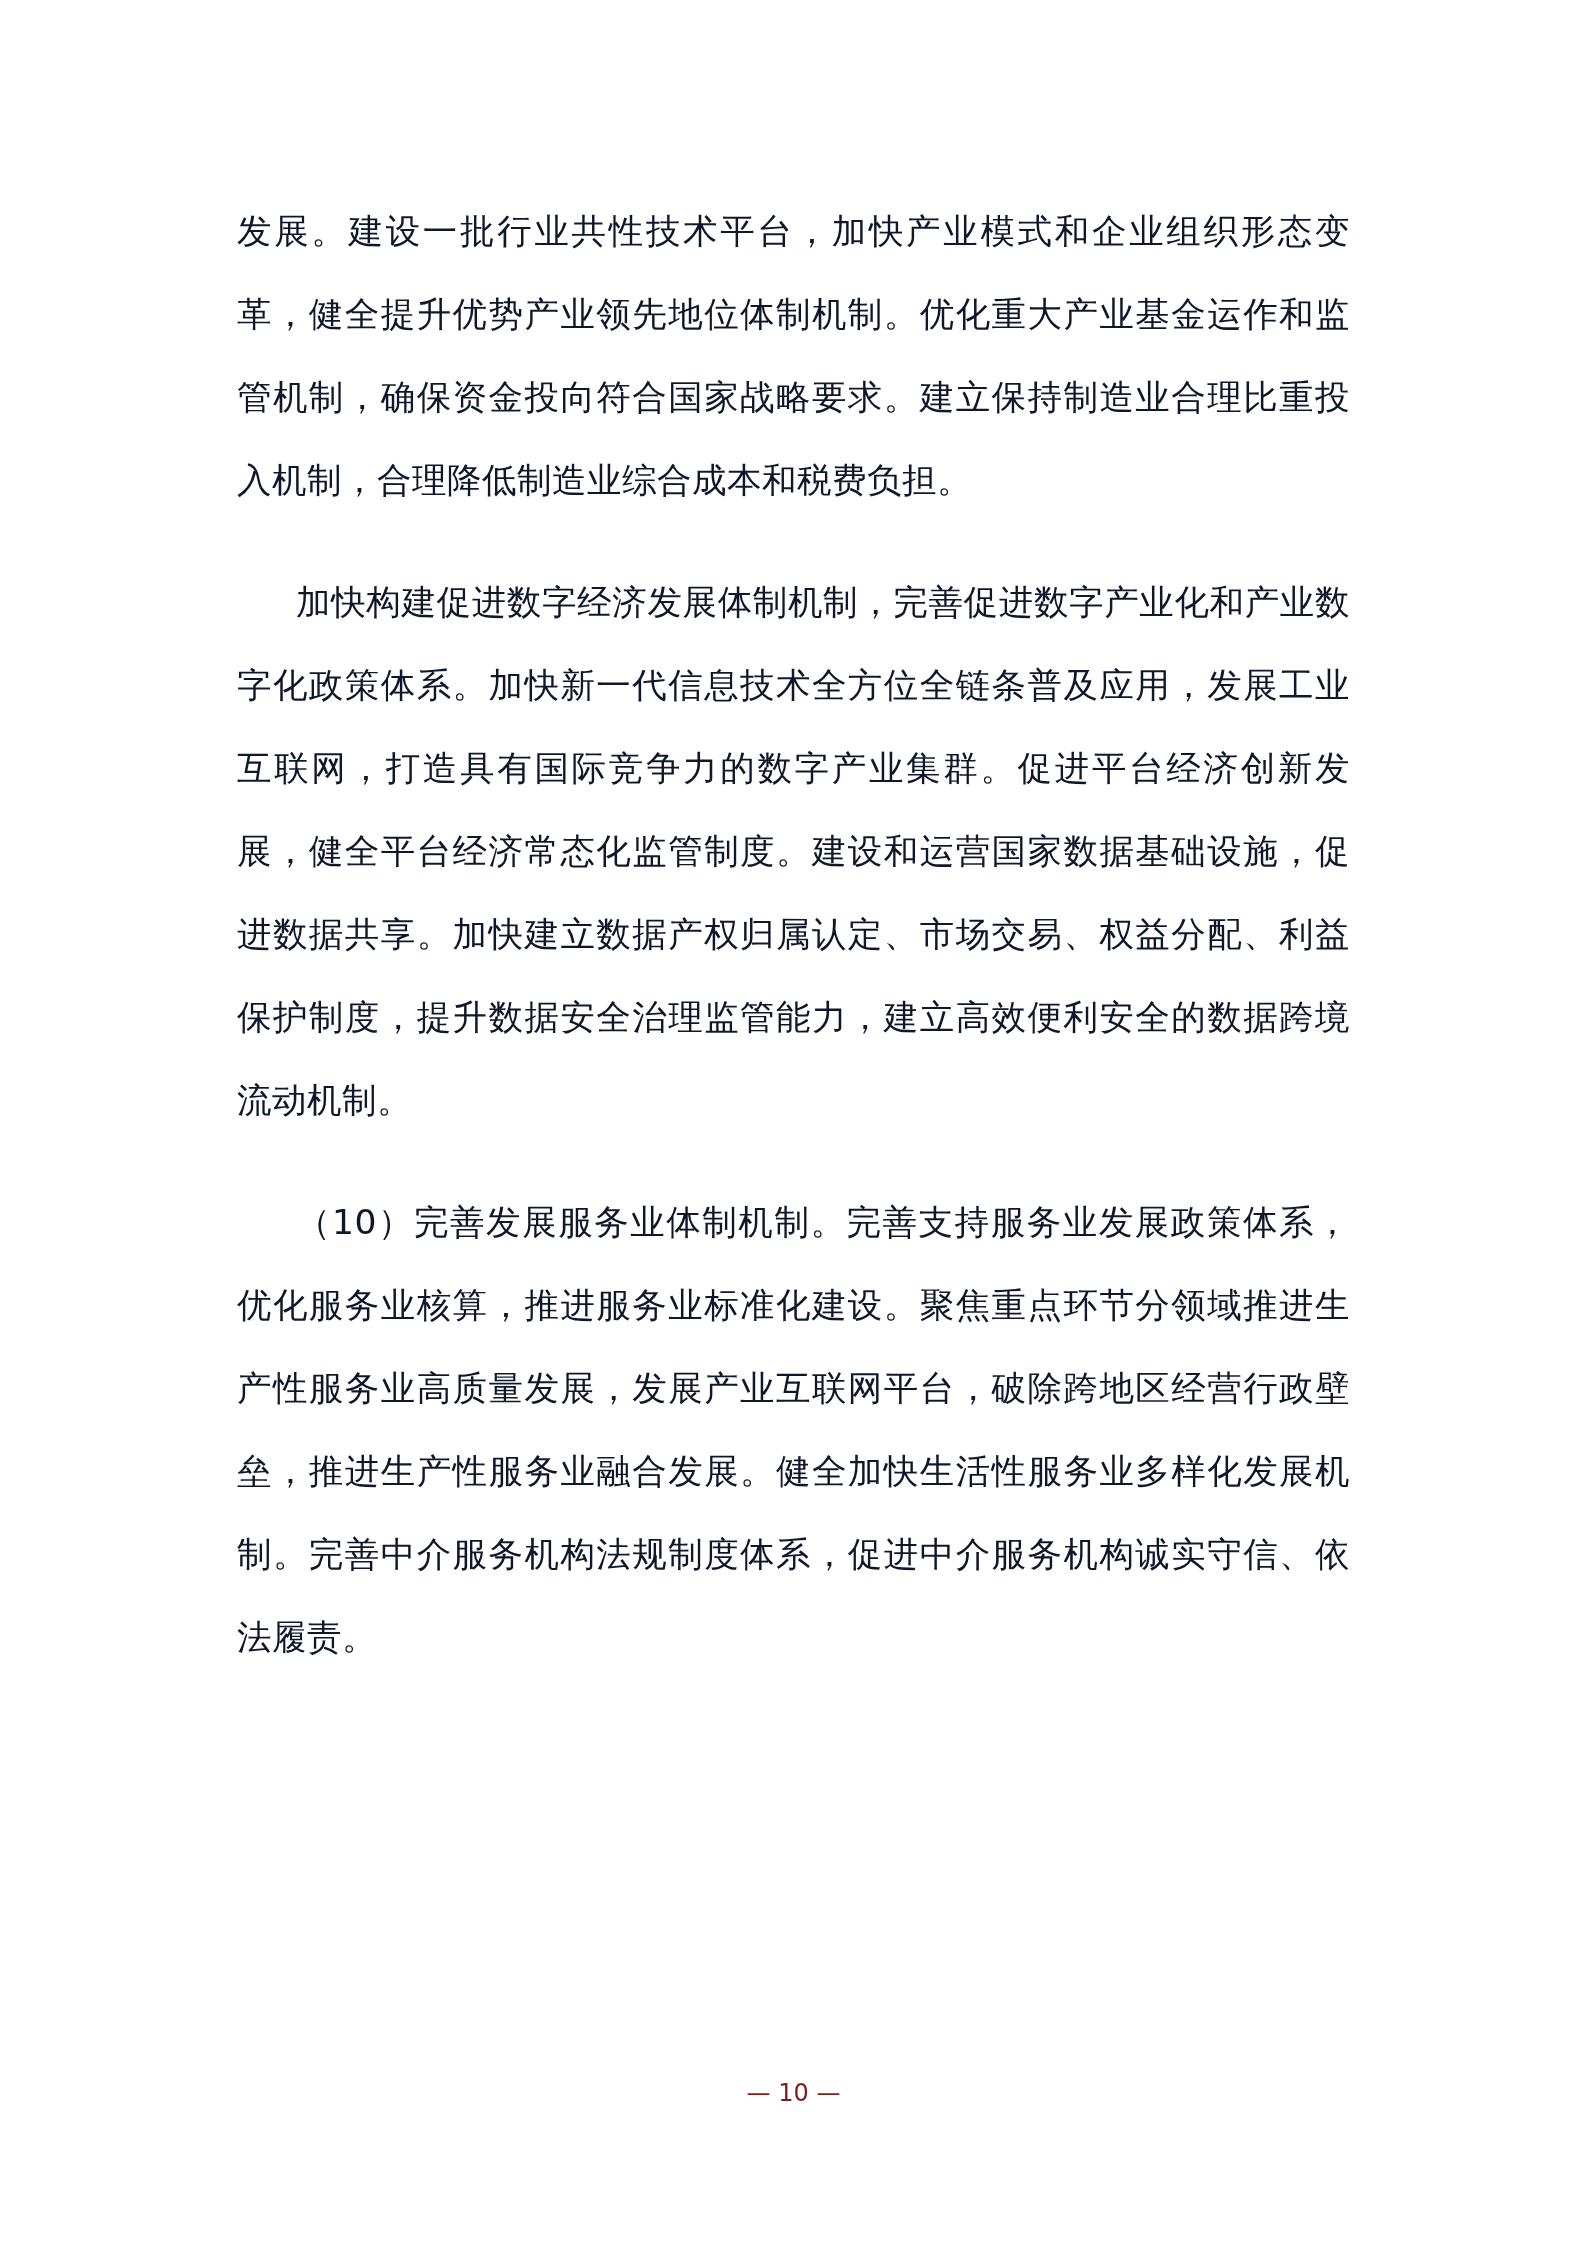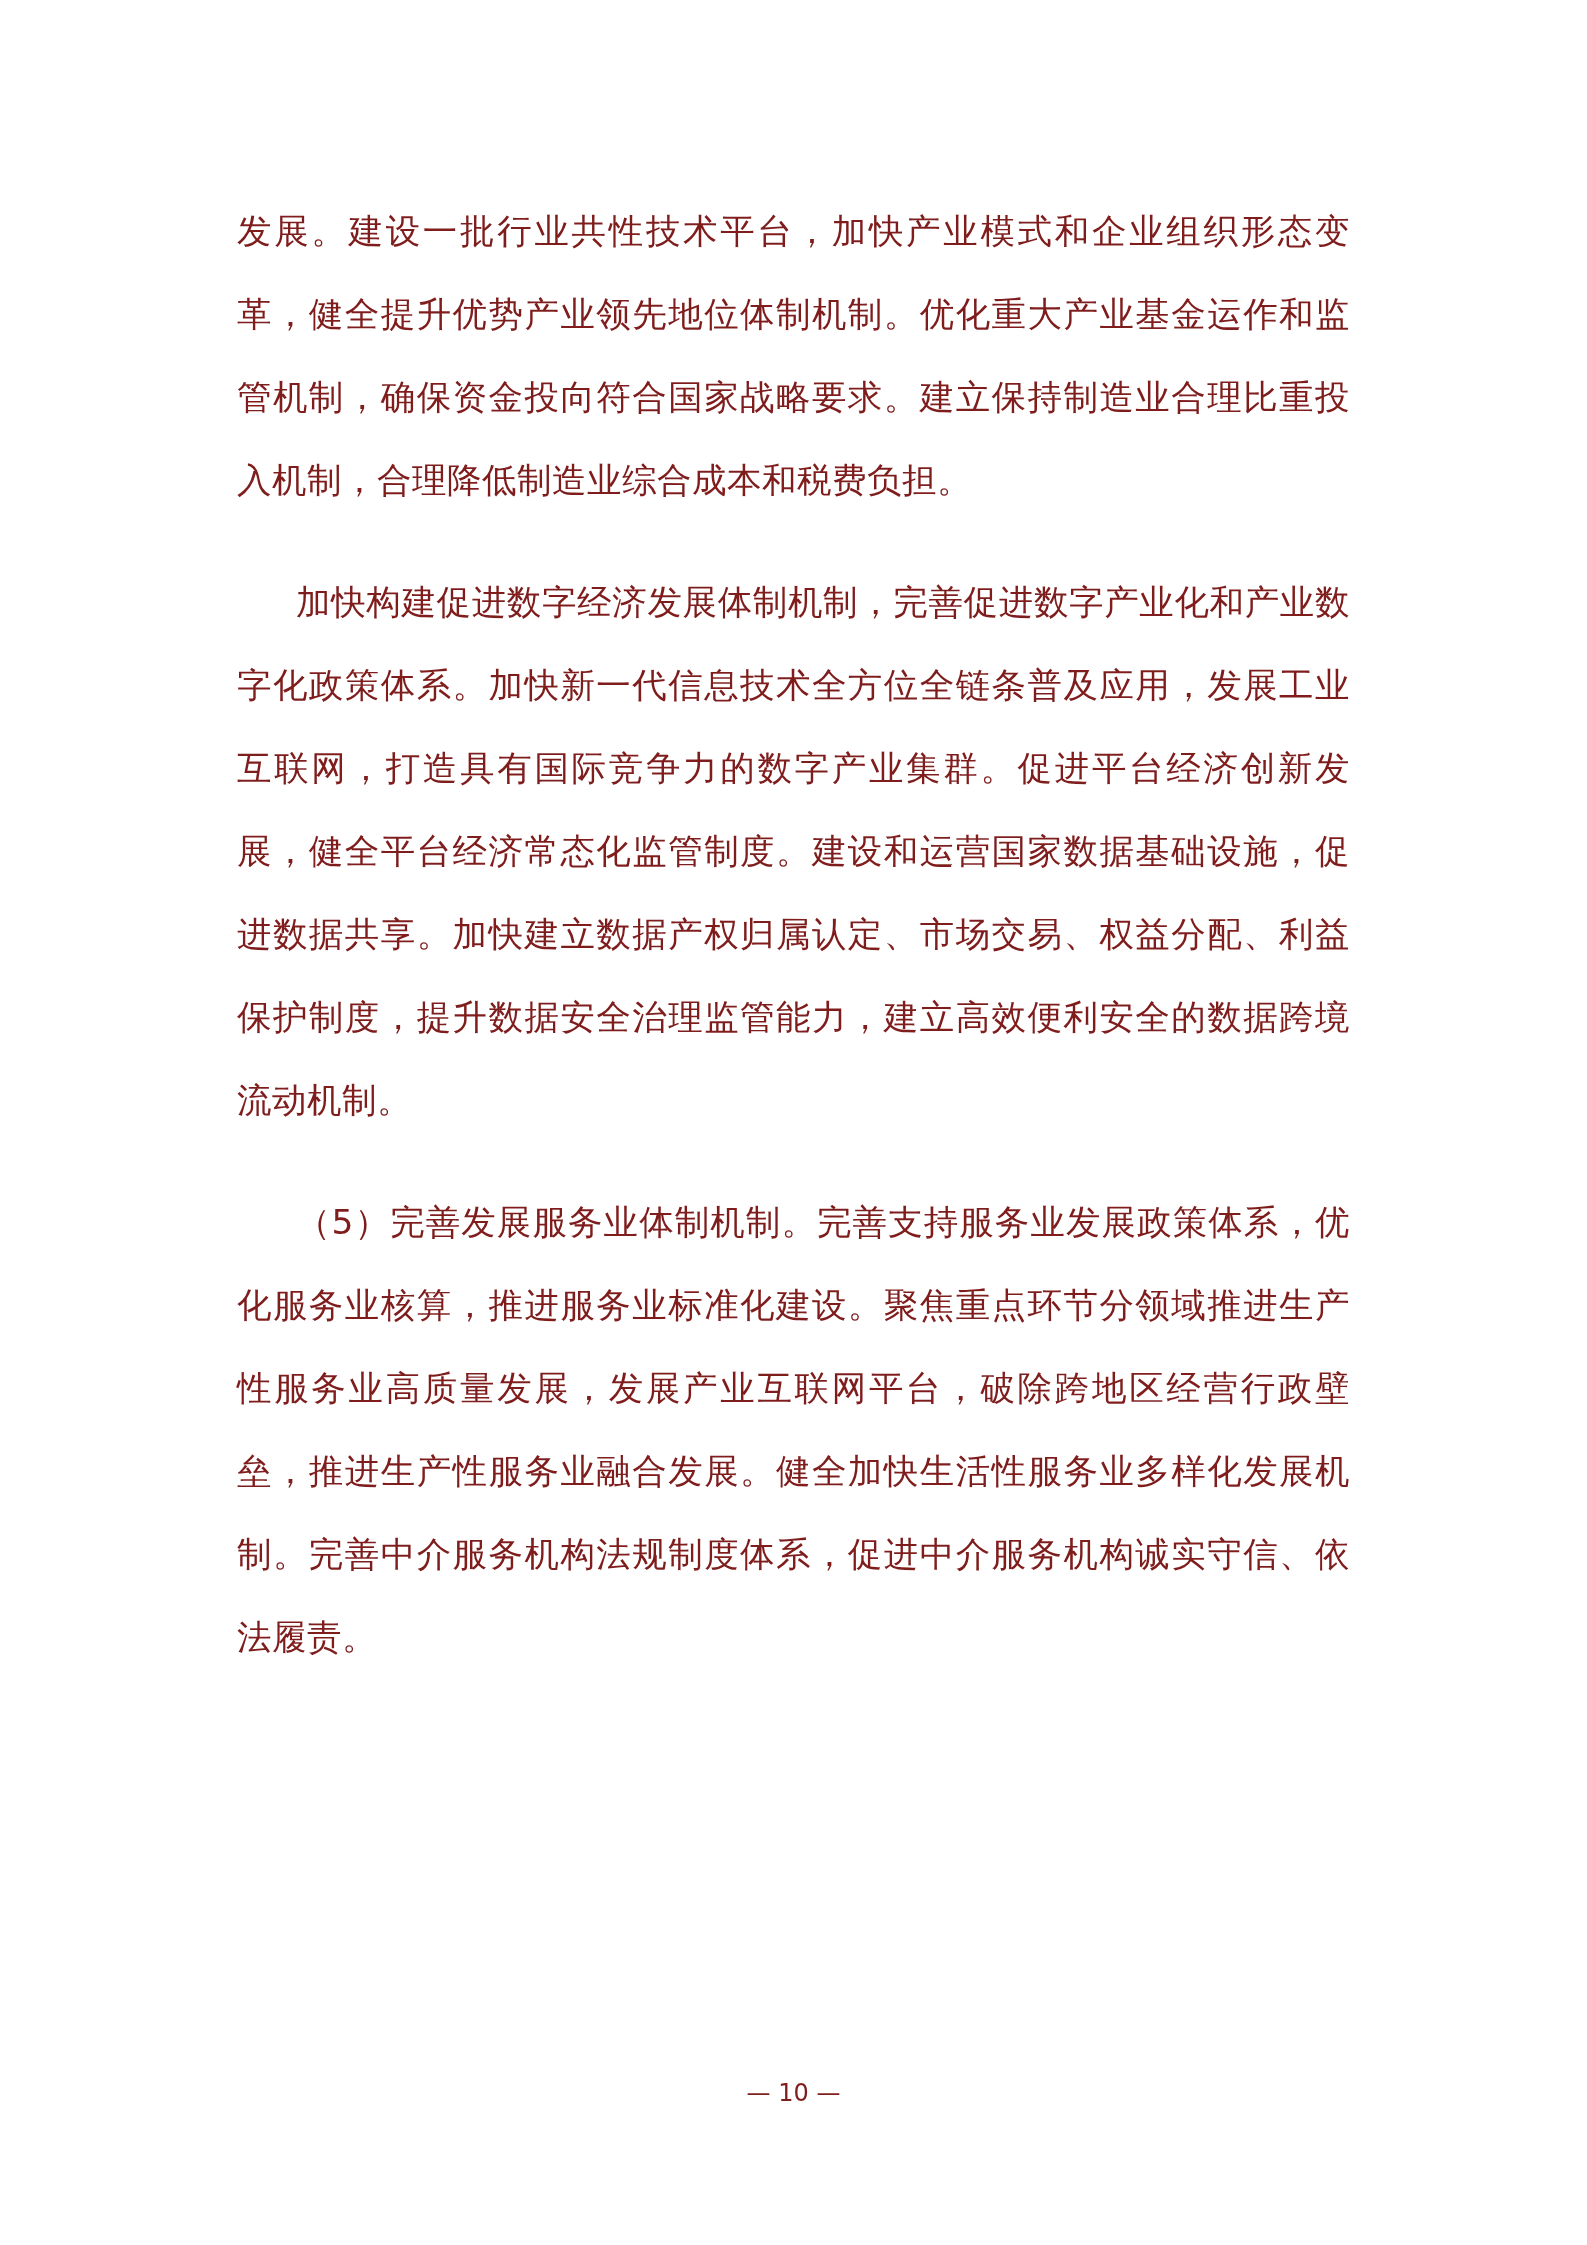--- a/index.html
+++ b/index.html
@@ -17,21 +17,21 @@
   .page {
     position: absolute;
     inset: 0;
     background: #ffffff;
   }
   .body-text {
     position: absolute;
     left: 237px;
     top: 190px;
     width: 1113px;
-    color: #7f1d1d;
+    color: #0f172a;
     font-size: 34.5px;
     line-height: 83px;
     text-align: justify;
     letter-spacing: 0.5px;
   }
   .para {
     margin: 0;
     word-break: break-all;
   }
   .para + .para {
@@ -52,18 +52,18 @@
   }
 </style>
 </head>
 <body>
 
 <div class="page">
   <div class="body-text">
 
   <p class="para">发展。建设一批行业共性技术平台，加快产业模式和企业组织形态变革，健全提升优势产业领先地位体制机制。优化重大产业基金运作和监管机制，确保资金投向符合国家战略要求。建立保持制造业合理比重投入机制，合理降低制造业综合成本和税费负担。</p>
       <p class="para indent">加快构建促进数字经济发展体制机制，完善促进数字产业化和产业数字化政策体系。加快新一代信息技术全方位全链条普及应用，发展工业互联网，打造具有国际竞争力的数字产业集群。促进平台经济创新发展，健全平台经济常态化监管制度。建设和运营国家数据基础设施，促进数据共享。加快建立数据产权归属认定、市场交易、权益分配、利益保护制度，提升数据安全治理监管能力，建立高效便利安全的数据跨境流动机制。</p>
-      <p class="para indent">（5）完善发展服务业体制机制。完善支持服务业发展政策体系，优化服务业核算，推进服务业标准化建设。聚焦重点环节分领域推进生产性服务业高质量发展，发展产业互联网平台，破除跨地区经营行政壁垒，推进生产性服务业融合发展。健全加快生活性服务业多样化发展机制。完善中介服务机构法规制度体系，促进中介服务机构诚实守信、依法履责。</p>
+      <p class="para indent">（10）完善发展服务业体制机制。完善支持服务业发展政策体系，优化服务业核算，推进服务业标准化建设。聚焦重点环节分领域推进生产性服务业高质量发展，发展产业互联网平台，破除跨地区经营行政壁垒，推进生产性服务业融合发展。健全加快生活性服务业多样化发展机制。完善中介服务机构法规制度体系，促进中介服务机构诚实守信、依法履责。</p>
     </div>
   <div class="footer">
     <span>— 10 —</span>
   </div>
 </div>
 
 </body></html>

